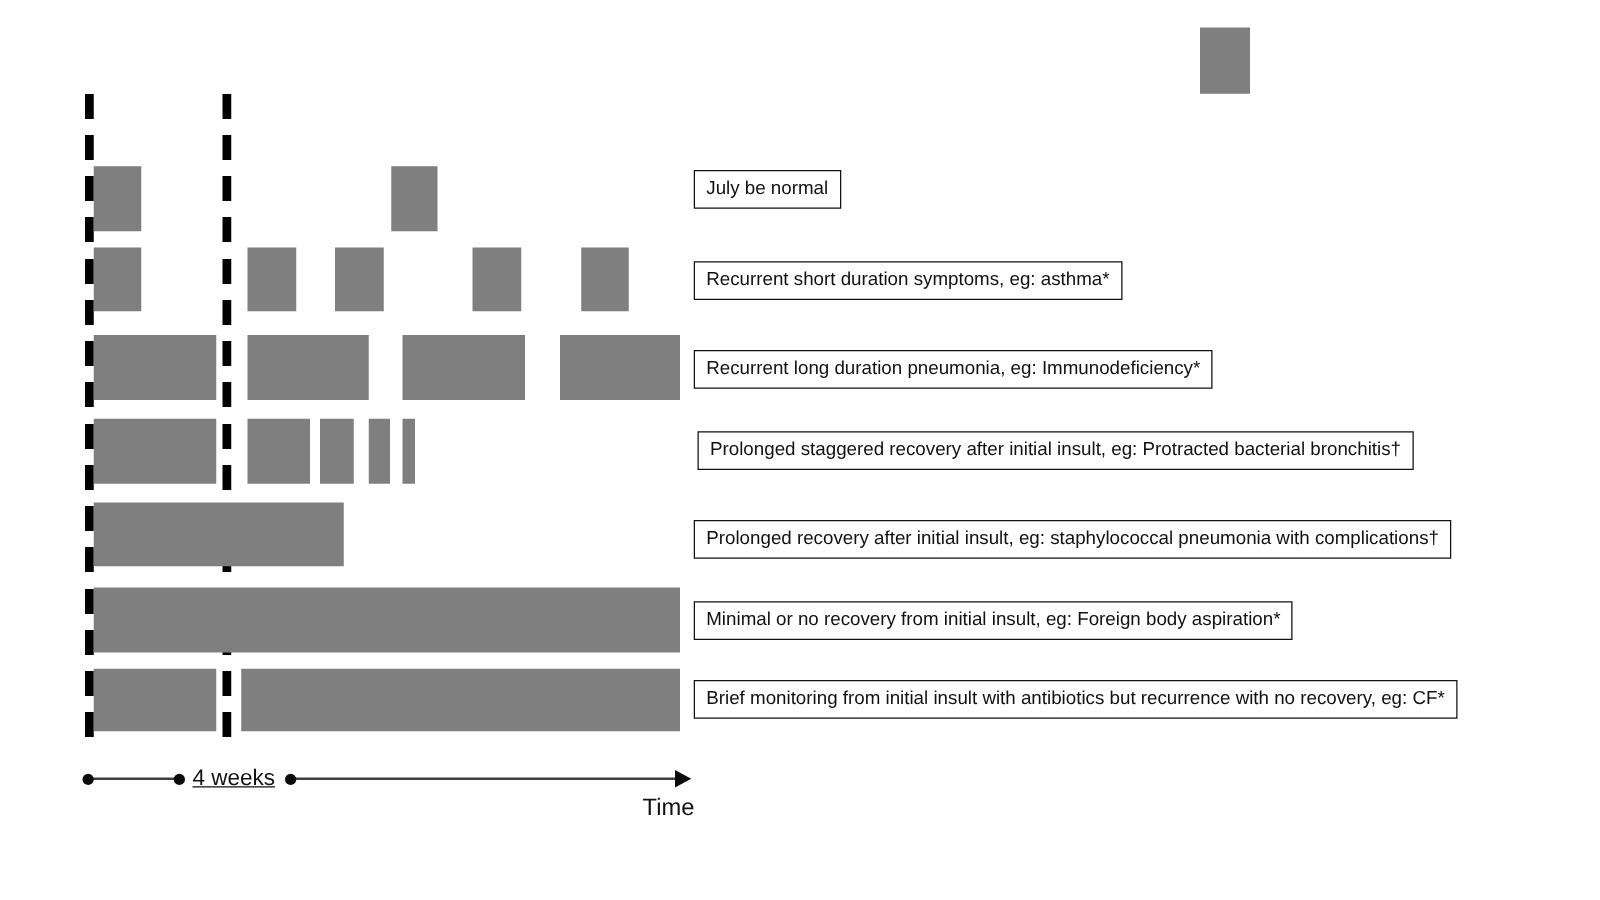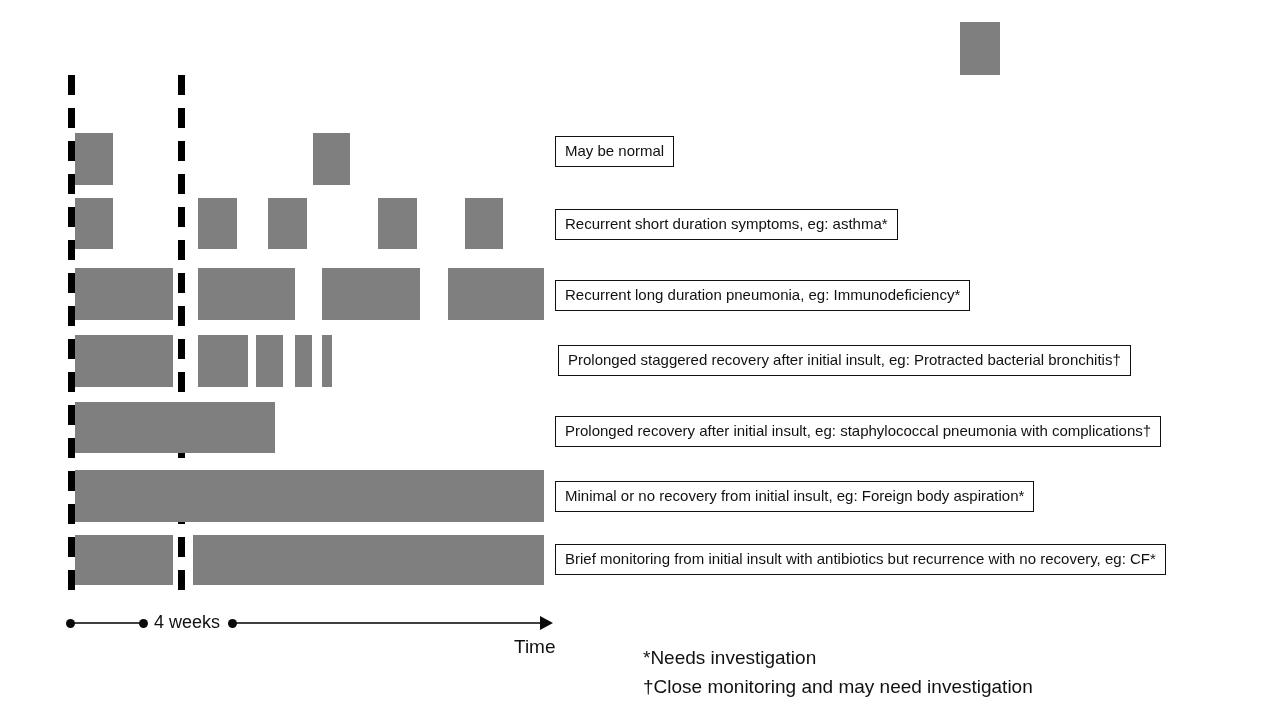--- a/index.html
+++ b/index.html
@@ -33,38 +33,38 @@
     font-size: 21px; line-height: 29px;
   }
   .axis-line { position: absolute; height: 2px; background: #404040; }
   .axis-dot { position: absolute; width: 9px; height: 9px; border-radius: 50%; background: #0a0a0a; }
   .axis-arrowhead {
     position: absolute; width: 0; height: 0;
     border-top: 7px solid transparent;
     border-bottom: 7px solid transparent;
     border-left: 13px solid #0a0a0a;
   }
-  .four-weeks-label { position: absolute; left: 154px; top: 612px; font-size: 18px; }
+  .four-weeks-label { position: absolute; left: 154px; top: 612px; font-size: 18px; text-decoration: underline; }
   .time-label { position: absolute; left: 514px; top: 636px; font-size: 19px; }
   .footnote { position: absolute; left: 643px; font-size: 19px; }
   .footnote-1 { top: 647px; }
   .footnote-2 { top: 676px; }
 </style>
 </head>
 <body>
 
 <div id="canvas">
 
   <div class="marker-line" style="left: 68px; top: 75px; width: 7px; height: 525px;"></div>
   <div class="marker-line" style="left: 178px; top: 75px; width: 7px; height: 525px;"></div>
 
   <div id="rows-layer">
       <div class="bar" style="background: rgb(127, 127, 127); left: 75px; top: 133px; width: 38px; height: 52px;"></div>
       <div class="bar" style="background: rgb(127, 127, 127); left: 313px; top: 133px; width: 37px; height: 52px;"></div>
-      <div class="row-label" style="left: 555px; top: 136px;">May be normal</div>
+      <div class="row-label" style="left: 555px; top: 136px;">July be normal</div>
       <div class="bar" style="background: rgb(127, 127, 127); left: 75px; top: 198px; width: 38px; height: 51px;"></div>
       <div class="bar" style="background: rgb(127, 127, 127); left: 198px; top: 198px; width: 39px; height: 51px;"></div>
       <div class="bar" style="background: rgb(127, 127, 127); left: 268px; top: 198px; width: 39px; height: 51px;"></div>
       <div class="bar" style="background: rgb(127, 127, 127); left: 378px; top: 198px; width: 39px; height: 51px;"></div>
       <div class="bar" style="background: rgb(127, 127, 127); left: 465px; top: 198px; width: 38px; height: 51px;"></div>
       <div class="row-label" style="left: 555px; top: 209px;">Recurrent short duration symptoms, eg: asthma*</div>
       <div class="bar" style="background: rgb(127, 127, 127); left: 75px; top: 268px; width: 98px; height: 52px;"></div>
       <div class="bar" style="background: rgb(127, 127, 127); left: 198px; top: 268px; width: 97px; height: 52px;"></div>
       <div class="bar" style="background: rgb(127, 127, 127); left: 322px; top: 268px; width: 98px; height: 52px;"></div>
       <div class="bar" style="background: rgb(127, 127, 127); left: 448px; top: 268px; width: 96px; height: 52px;"></div>
@@ -88,16 +88,14 @@
 
   <div class="axis-line" style="left: 70px; top: 622px; width: 73px;"></div>
   <div class="axis-dot" style="left: 65.5px; top: 618.5px;"></div>
   <div class="axis-dot" style="left: 138.5px; top: 618.5px;"></div>
   <div class="four-weeks-label">4 weeks</div>
   <div class="axis-line" style="left: 232px; top: 622px; width: 310px;"></div>
   <div class="axis-dot" style="left: 227.5px; top: 618.5px;"></div>
   <div class="axis-arrowhead" style="left: 540px; top: 616px;"></div>
   <div class="time-label">Time</div>
 
-  <div class="footnote footnote-1">*Needs investigation</div>
-  <div class="footnote footnote-2">†Close monitoring and may need investigation</div>
 
 </div>
 
 </body></html>

